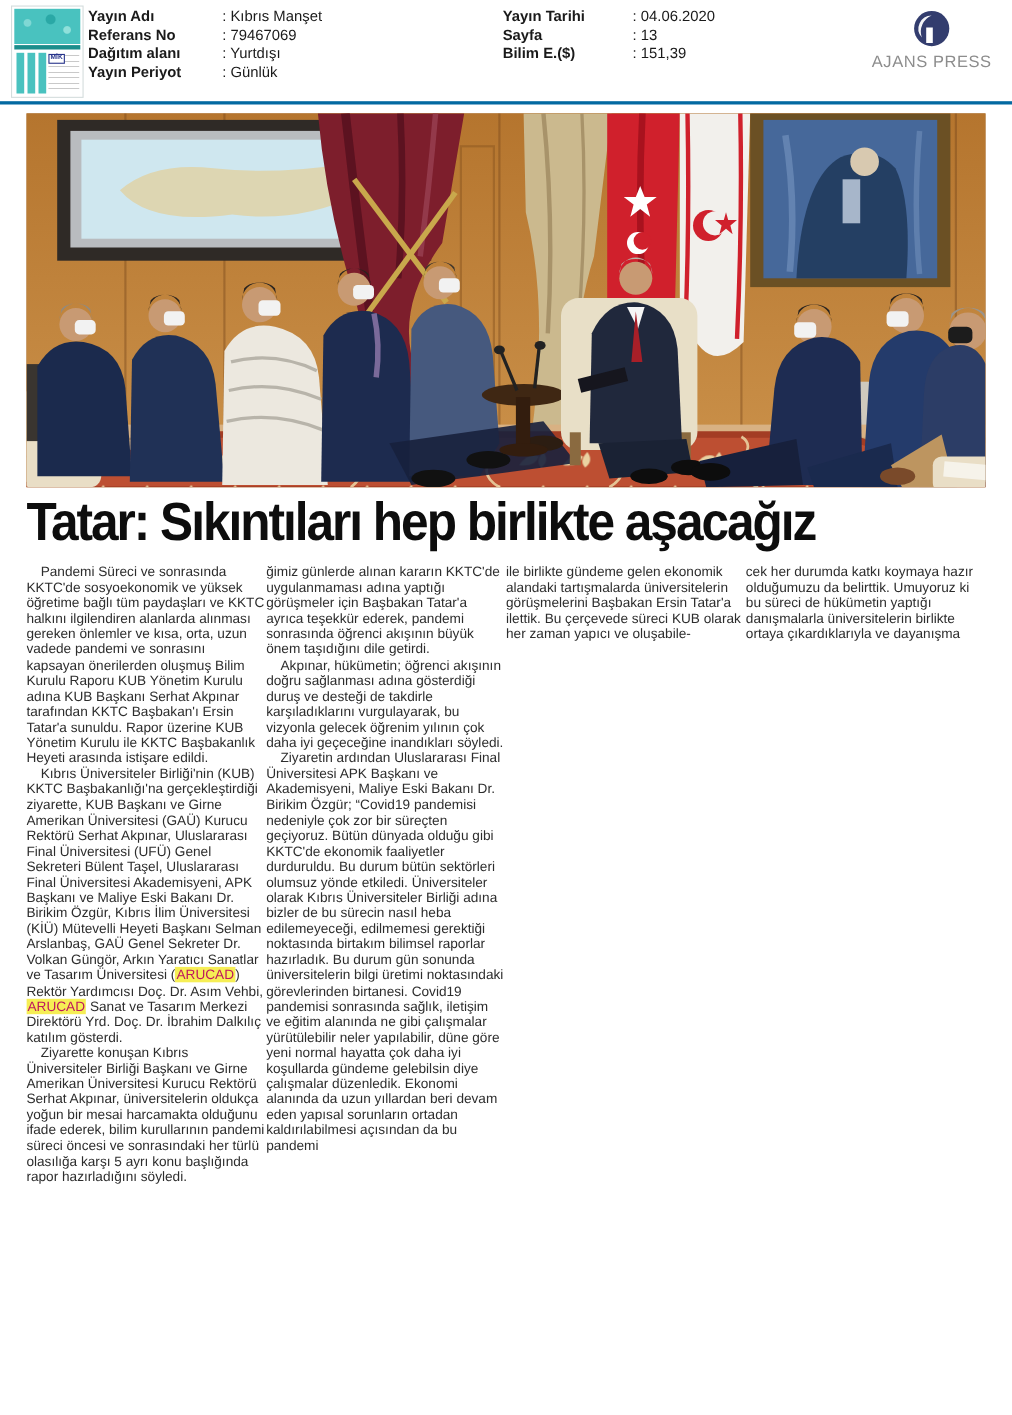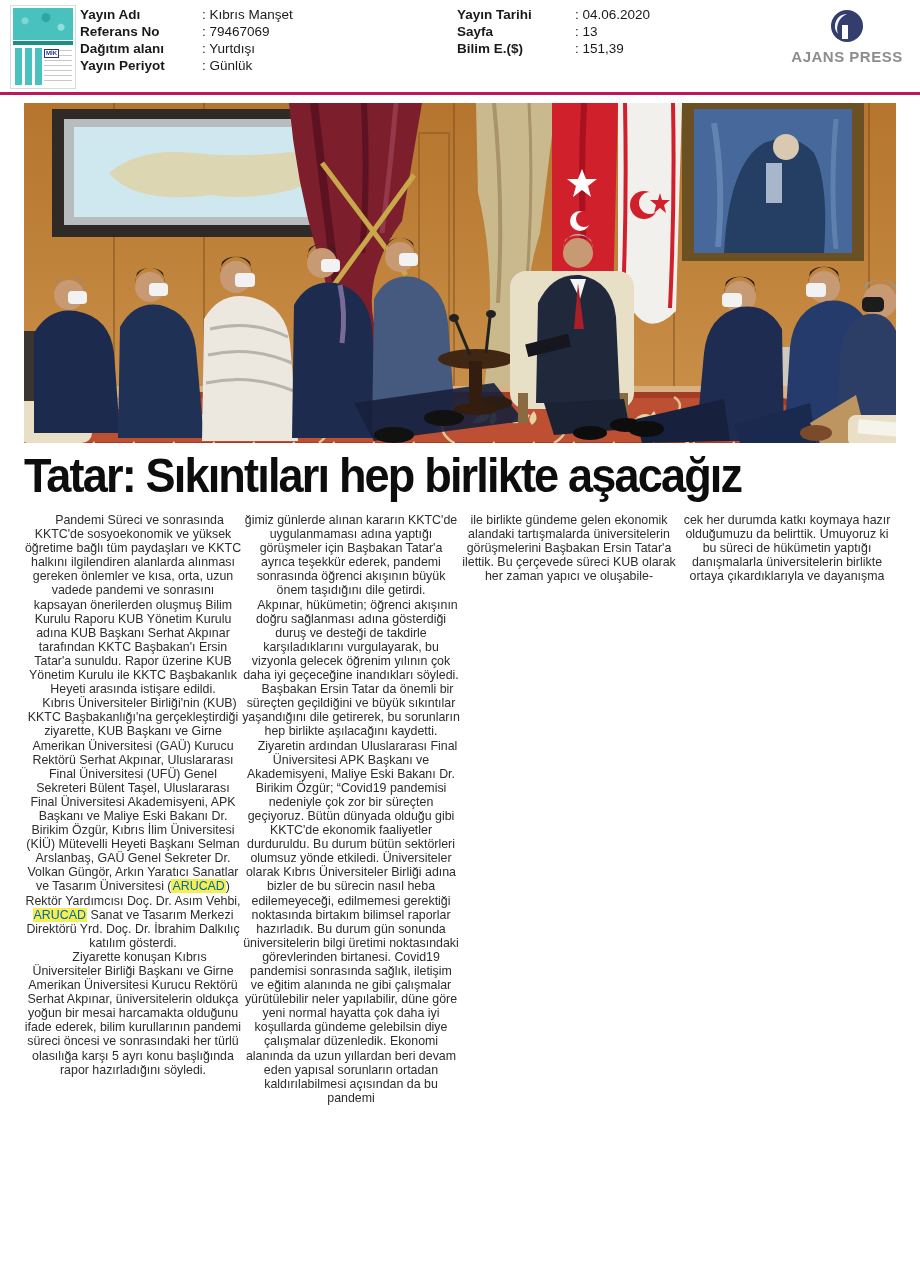--- a/index.html
+++ b/index.html
@@ -1,20 +1,20 @@
 <!DOCTYPE html>
 <html><head>
 <meta charset="utf-8">
 <style>
   html,body{margin:0;padding:0;background:#fff;}
   body{width:920px;height:1286px;overflow:hidden;font-family:"Liberation Sans",sans-serif;color:#1a1a1a;}
   .page{position:relative;width:920px;height:1286px;background:#fff;}
 
   
-  header{position:relative;height:92px;border-bottom:3px solid #be185d;}
+  header{position:relative;height:92px;border-bottom:3px solid #0369a1;}
   .thumb{position:absolute;left:10px;top:5px;width:64px;height:82px;background:#fff;border:1px solid #d4dddd;}
   .thumb-photo{position:absolute;left:2px;top:2px;right:2px;height:32px;
     background:
       radial-gradient(circle at 20% 40%, #7fd8d4 0 3px, transparent 4px),
       radial-gradient(circle at 55% 30%, #2aa8a6 0 4px, transparent 5px),
       radial-gradient(circle at 80% 60%, #8fe0da 0 3px, transparent 4px),
       #49c2bf;}
   .thumb-cap{position:absolute;left:2px;top:35px;right:2px;height:4px;background:#1b8e8c;}
   .thumb-bar{position:absolute;top:42px;width:7px;height:37px;background:#49c2bf;}
   .b1{left:4px}.b2{left:14px}.b3{left:24px}
@@ -23,37 +23,37 @@
   .thumb-mik{position:absolute;left:33px;top:43px;font-size:6px;font-weight:bold;color:#27348b;background:#fff;border:1px solid #27348b;line-height:7px;padding:0 1px;}
   .fields{position:absolute;top:7px;font-size:13.5px;line-height:16.9px;}
   .fields-left{left:80px;width:360px;}
   .fields-right{left:457px;width:330px;}
   .hrow{display:flex;}
   .hlabel{font-weight:bold;width:122px;flex:none;}
   .fields-right .hlabel{width:118px;}
   .hvalue{white-space:pre;}
   .logo{position:absolute;right:14px;top:8px;text-align:center;width:118px;}
   .logo svg{display:block;margin:0 auto;}
-  .logo-text{font-size:15px;font-weight:bold;color:#8d8d8d;letter-spacing:.5px;white-space:nowrap;}
+  .logo-text{font-size:15px;font-weight:normal;color:#8d8d8d;letter-spacing:.5px;white-space:nowrap;}
 
   
   figure.photo{margin:8px 24px 4px 24px;width:872px;height:340px;overflow:hidden;background:#a96a28;}
   figure.photo svg{display:block;}
 
   
   h1.headline{margin:4px 0 0 24px;font-size:49px;font-weight:bold;color:#0d0d0d;
     letter-spacing:-2px;white-space:nowrap;transform:scaleX(.92);transform-origin:left center;line-height:56px;}
 
   
   .columns{margin:10px 24px 0 24px;display:flex;gap:0;height:764px;overflow:hidden;
-    font-size:12.4px;line-height:14.1px;color:#2d2d2d;text-align:center;}
+    font-size:12.4px;line-height:14.1px;color:#2d2d2d;text-align:left;}
   .col{flex:1;min-width:0;}
   .col p{margin:0;}
   .col p.ind{text-indent:13px;}
-  mark{background:#f6ee55;color:#0369a1;padding:0 1px;}
+  mark{background:#f6ee55;color:#be185d;padding:0 1px;}
 </style>
 </head>
 <body>
 
 <div class="page">
 
   <header>
     <div class="thumb">
       <div class="thumb-photo"></div>
       <div class="thumb-cap"></div>
@@ -306,21 +306,20 @@
 
   <div class="columns">
       <div class="col">
         <p class="ind">Pandemi Süreci ve sonrasında KKTC'de sosyoekonomik ve yüksek öğretime bağlı tüm paydaşları ve KKTC halkını ilgilendiren alanlarda alınması gereken önlemler ve kısa, orta, uzun vadede pandemi ve sonrasını kapsayan önerilerden oluşmuş Bilim Kurulu Raporu KUB Yönetim Kurulu adına KUB Başkanı Serhat Akpınar tarafından KKTC Başbakan'ı Ersin Tatar'a sunuldu. Rapor üzerine KUB Yönetim Kurulu ile KKTC Başbakanlık Heyeti arasında istişare edildi.</p>
         <p class="ind">Kıbrıs Üniversiteler Birliği'nin (KUB) KKTC Başbakanlığı'na gerçekleştirdiği ziyarette, KUB Başkanı ve Girne Amerikan Üniversitesi (GAÜ) Kurucu Rektörü Serhat Akpınar,  Uluslararası Final Üniversitesi (UFÜ) Genel Sekreteri Bülent Taşel, Uluslararası Final Üniversitesi Akademisyeni, APK Başkanı ve Maliye Eski Bakanı Dr. Birikim Özgür, Kıbrıs İlim Üniversitesi (KİÜ) Mütevelli Heyeti Başkanı Selman Arslanbaş, GAÜ Genel Sekreter Dr. Volkan Güngör, Arkın Yaratıcı Sanatlar ve Tasarım Üniversitesi (<mark>ARUCAD</mark>) Rektör Yardımcısı Doç. Dr. Asım Vehbi, <mark>ARUCAD</mark> Sanat ve Tasarım Merkezi Direktörü Yrd. Doç. Dr. İbrahim Dalkılıç katılım gösterdi.</p>
         <p class="ind">Ziyarette konuşan Kıbrıs Üniversiteler Birliği Başkanı ve Girne Amerikan Üniversitesi Kurucu Rektörü Serhat Akpınar, üniversitelerin oldukça yoğun bir mesai harcamakta olduğunu ifade ederek, bilim kurullarının pandemi süreci öncesi ve sonrasındaki her türlü olasılığa karşı 5 ayrı konu başlığında rapor hazırladığını söyledi.</p>
       </div>
       <div class="col">
         <p>ğimiz günlerde alınan kararın KKTC'de uygulanmaması adına yaptığı görüşmeler için Başbakan Tatar'a ayrıca teşekkür ederek, pandemi sonrasında öğrenci akışının büyük önem taşıdığını dile getirdi.</p>
         <p class="ind">Akpınar, hükümetin; öğrenci akışının doğru sağlanması adına gösterdiği duruş ve desteği de takdirle karşıladıklarını vurgulayarak, bu vizyonla gelecek öğrenim yılının çok daha iyi geçeceğine inandıkları söyledi.</p>
-        <p class="ind">Başbakan Ersin Tatar da önemli bir süreçten geçildiğini ve büyük sıkıntılar yaşandığını dile getirerek, bu sorunların hep birlikte aşılacağını kaydetti.</p>
         <p class="ind">Ziyaretin ardından  Uluslararası Final Üniversitesi  APK Başkanı ve Akademisyeni, Maliye Eski Bakanı Dr. Birikim Özgür;  “Covid19 pandemisi nedeniyle çok zor bir süreçten geçiyoruz. Bütün dünyada olduğu gibi KKTC'de ekonomik faaliyetler durduruldu. Bu durum bütün sektörleri olumsuz yönde etkiledi. Üniversiteler olarak Kıbrıs Üniversiteler Birliği adına bizler de bu sürecin nasıl heba edilemeyeceği, edilmemesi gerektiği noktasında birtakım bilimsel raporlar hazırladık. Bu durum gün sonunda üniversitelerin bilgi üretimi noktasındaki görevlerinden birtanesi. Covid19 pandemisi sonrasında sağlık, iletişim  ve eğitim alanında ne gibi çalışmalar yürütülebilir neler yapılabilir, düne göre yeni normal hayatta çok daha iyi koşullarda gündeme gelebilsin diye çalışmalar düzenledik. Ekonomi alanında da uzun yıllardan beri devam eden yapısal sorunların ortadan kaldırılabilmesi açısından da bu pandemi</p>
       </div>
       <div class="col">
         <p>ile birlikte gündeme gelen ekonomik alandaki tartışmalarda üniversitelerin görüşmelerini Başbakan Ersin Tatar'a ilettik. Bu çerçevede süreci KUB olarak her zaman yapıcı ve oluşabile-</p>
       </div>
       <div class="col">
         <p>cek her durumda katkı koymaya hazır olduğumuzu da belirttik. Umuyoruz ki bu süreci de hükümetin yaptığı danışmalarla üniversitelerin birlikte ortaya çıkardıklarıyla ve dayanışma</p>
       </div>
     </div>
 

